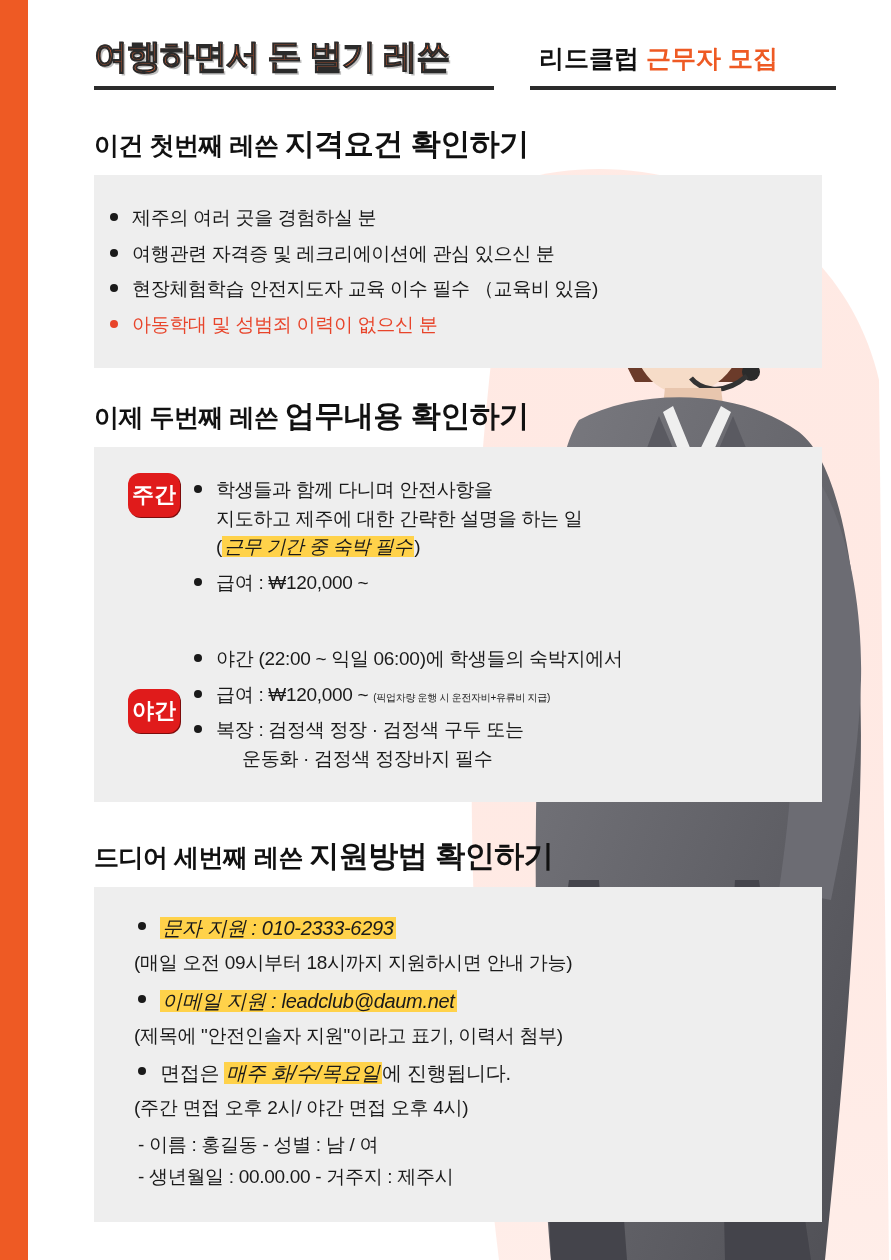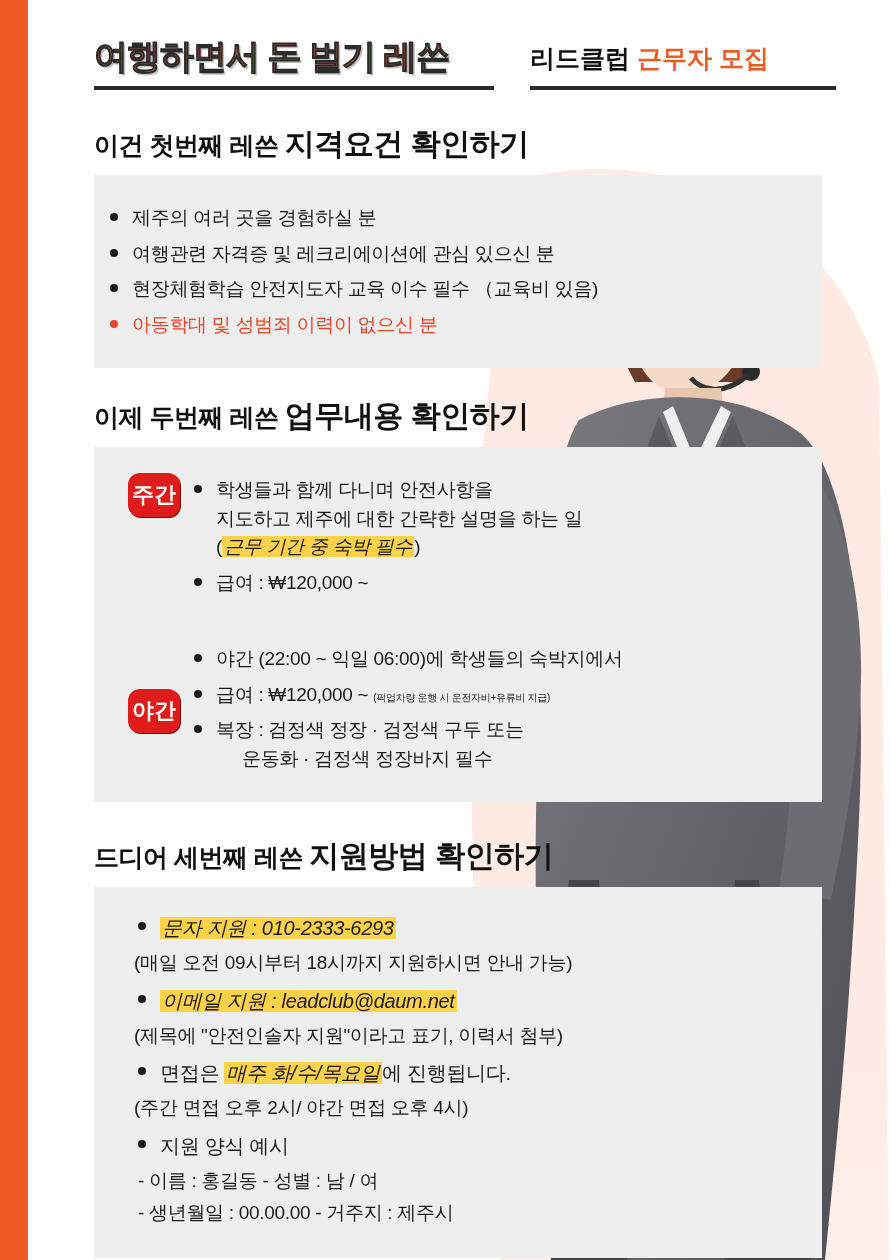--- a/index.html
+++ b/index.html
@@ -33,21 +33,21 @@
     position:absolute;left:0;top:0;
     font-size:34px;font-weight:bold;color:#ff6b35;
     letter-spacing:-1px;
     -webkit-text-stroke:1px #2b2b2b;
     text-shadow:2px 2px 0 rgba(0,0,0,.25);
   }
   .title-underline{
     position:absolute;left:0;top:52px;width:400px;height:4px;background:#2b2b2b;
   }
   .title-right{
-    position:absolute;left:436px;top:8px;font-size:25px;font-weight:bold;color:#111;
+    position:absolute;left:445px;top:8px;font-size:25px;font-weight:bold;color:#111;
     white-space:nowrap;
   }
   .title-right .accent{color:#ee5a24;}
   .title-right-underline{
     position:absolute;left:436px;top:52px;width:306px;height:4px;background:#2b2b2b;
   }
 
   
   .sec-head{
     margin:28px 12px 10px 66px;font-size:25px;font-weight:bold;color:#111;
@@ -223,21 +223,20 @@
       <span>드디어 세번째 레쓴 </span><span class="big">지원방법 확인하기</span>
     </div>
     <div class="block b3">
       <ul class="apply">
         <li><span class="hl">문자 지원 : 010-2333-6293</span></li>
         <li class="sub nobullet">(매일 오전 09시부터 18시까지 지원하시면 안내 가능)</li>
         <li><span class="hl">이메일 지원 : leadclub@daum.net</span></li>
         <li class="sub nobullet">(제목에 "안전인솔자 지원"이라고 표기, 이력서 첨부)</li>
         <li><span>면접은 </span><span class="hl">매주 화/수/목요일</span><span>에 진행됩니다.</span></li>
         <li class="sub nobullet">(주간 면접 오후 2시/ 야간 면접 오후 4시)</li>
-        <li>지원 양식 예시</li>
         <li class="form nobullet">- 이름 : 홍길동 - 성별 : 남 / 여</li>
         <li class="form nobullet">- 생년월일 : 00.00.00 - 거주지 : 제주시</li>
 
       </ul>
     </div>
 
   </div>
 </div>
 
 </body></html>

